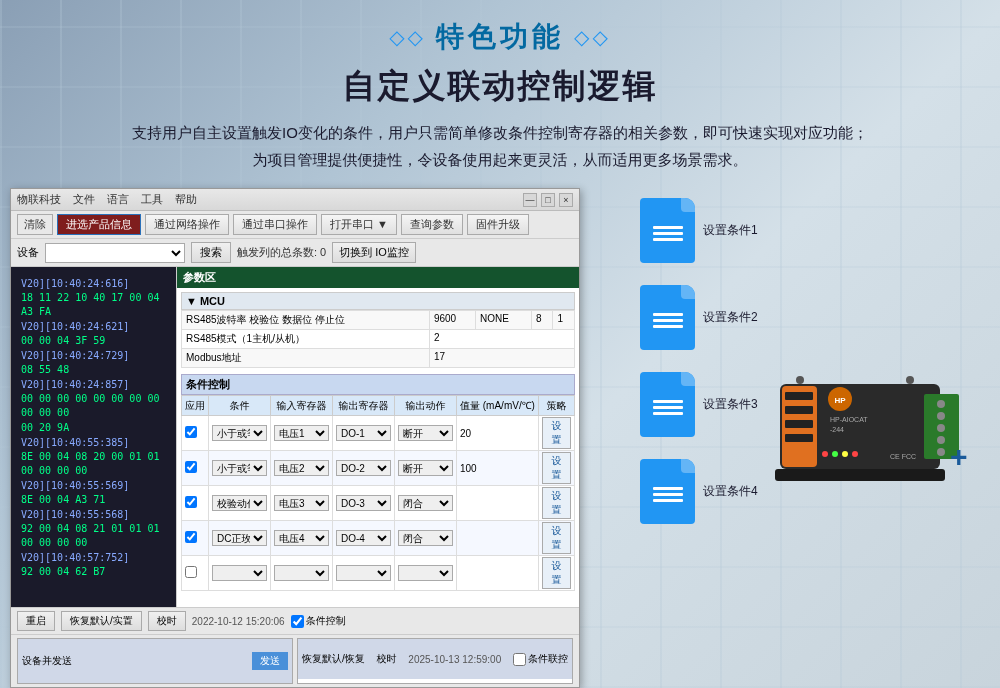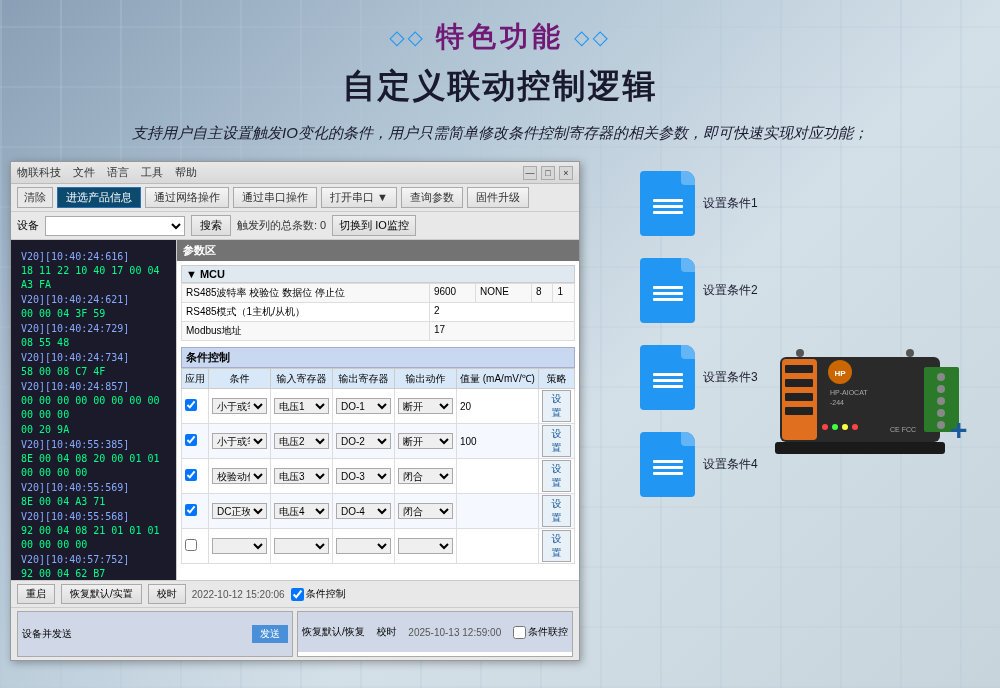--- a/index.html
+++ b/index.html
@@ -68,40 +68,39 @@
       margin-bottom: 8px;
     }
 
     .diamond-deco {
       color: #2196f3;
       font-size: 20px;
       letter-spacing: 3px;
     }
 
     .feature-title {
-      color: #701a75;
+      color: #0369a1;
       font-size: 28px;
       font-weight: 700;
       letter-spacing: 4px;
     }
 
     .main-title {
       font-size: 33px;
       font-weight: 700;
       color: #1a1a2e;
       margin-bottom: 10px;
       letter-spacing: 2px;
     }
 
     .description {
       font-size: 15px;
       color: #1a1a2e;
       line-height: 1.8;
       font-weight: 400;
-      font-style: italic;
     }
 
     
     .main-content {
       display: flex;
       padding: 5px 20px 5px 10px;
       gap: 10px;
       align-items: flex-start;
     }
 
@@ -162,21 +161,21 @@
       background: linear-gradient(to bottom, #f5f5f5, #e0e0e0);
       border: 1px solid #aaa;
       padding: 2px 8px;
       font-size: 11px;
       cursor: pointer;
       color: #333;
       white-space: nowrap;
     }
 
     .toolbar-btn.active {
-      background: #0c4a6e;
+      background: #7f1d1d;
       color: white;
       border-color: #2a70b9;
     }
 
     .clear-btn {
       background: #e8e8e8;
       border: 1px solid #aaa;
       padding: 2px 6px;
       font-size: 11px;
       color: #333;
@@ -254,21 +253,21 @@
 
     
     .param-area {
       flex: 1;
       background: white;
       overflow: hidden;
       border-left: 1px solid #ccc;
     }
 
     .param-header {
-      background: #737373;
+      background: #14532d;
       color: white;
       padding: 3px 6px;
       font-size: 11px;
       font-weight: bold;
     }
 
     .param-content {
       padding: 4px;
       font-size: 11px;
     }
@@ -516,20 +515,21 @@
 <div class="content-wrapper">
 
   <div class="header-section">
     <div class="feature-title-line">
       <span class="diamond-deco">◇◇</span>
       <span class="feature-title">特色功能</span>
       <span class="diamond-deco">◇◇</span>
     </div>
     <div class="main-title">自定义联动控制逻辑</div>
     <div class="description">支持用户自主设置触发IO变化的条件，用户只需简单修改条件控制寄存器的相关参数，即可快速实现对应功能；</div>
+    <div class="description">为项目管理提供便捷性，令设备使用起来更灵活，从而适用更多场景需求。</div>
   </div>
 
   <div class="main-content">
 
     <div class="software-window">
 
       <div class="window-titlebar">
         <div class="titlebar-menu">
           <span>物联科技</span>
           <span>文件</span>
@@ -569,24 +569,20 @@
             <span class="log-time">V20][10:40:24:616]</span><br>
             <span>18 11 22 10 40 17 00 04 A3 FA</span>
           </div>
           <div class="log-line">
             <span class="log-time">V20][10:40:24:621]</span><br>
             <span>00 00 04 3F 59</span>
           </div>
           <div class="log-line">
             <span class="log-time">V20][10:40:24:729]</span><br>
             <span>08 55 48</span>
-          </div>
-          <div class="log-line">
-            <span class="log-time">V20][10:40:24:734]</span><br>
-            <span>58 00 08 C7 4F</span>
           </div>
           <div class="log-line">
             <span class="log-time">V20][10:40:24:857]</span><br>
             <span>00 00 00 00 00 00 00 00 00 00 00</span>
           </div>
           <div class="log-line">
             <span>00 20 9A</span>
           </div>
           <div class="log-line">
             <span class="log-time">V20][10:40:55:385]</span><br>

